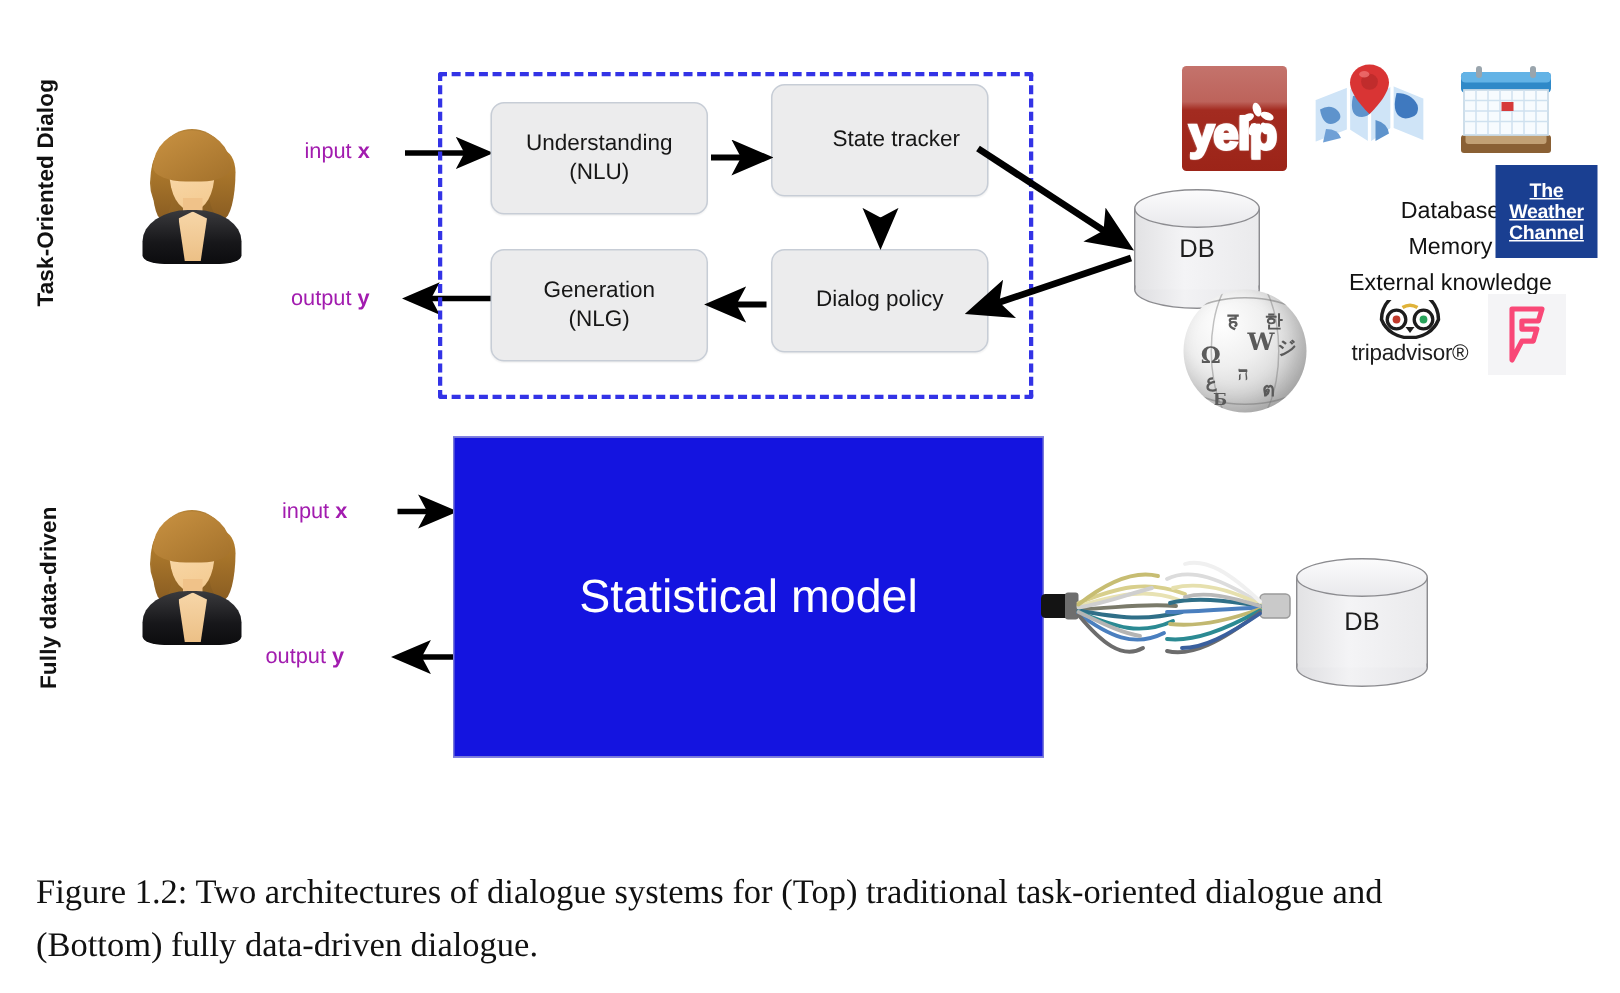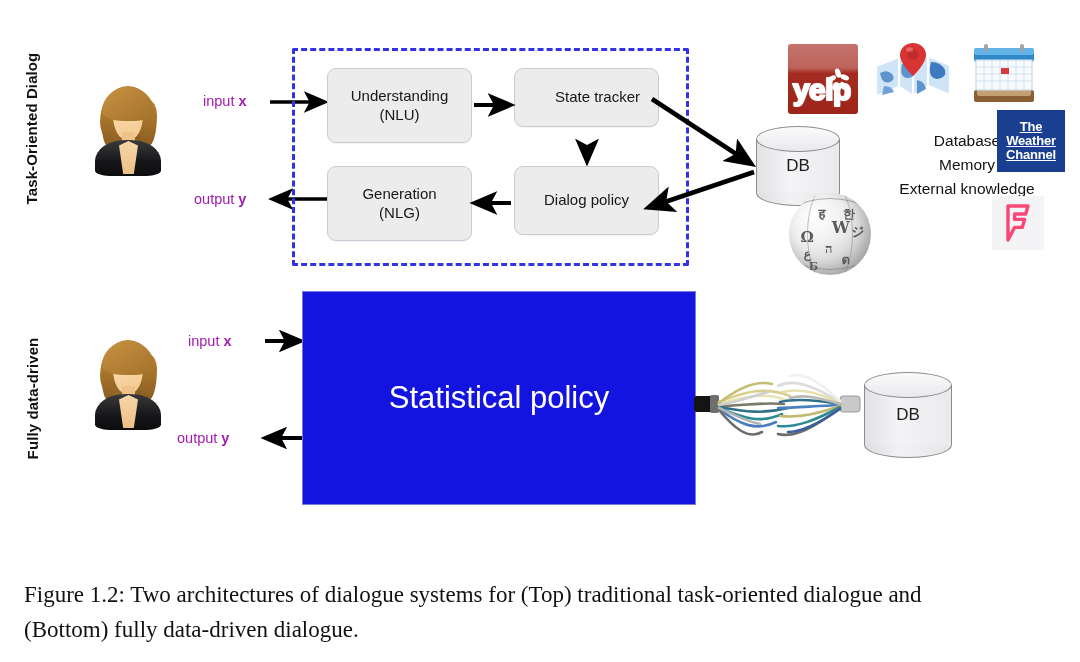--- a/index.html
+++ b/index.html
@@ -242,21 +242,21 @@
 
   <div class="dashed-box abs" style="left:292px; top:48px; width:397px; height:218px;"></div>
 
   <div class="pbox abs" style="left:327px; top:68px; width:145px; height:75px;">
     <div>
       <div>Understanding</div>
       <div>(NLU)</div>
     </div>
   </div>
 
-  <div class="pbox abs" style="left:514px; top:68px; width:145px; height:59px;padding-left:22px;">
+  <div class="pbox abs" style="left:514px; top:56px; width:145px; height:75px;padding-left:22px;">
     <div>
       <div>State tracker</div>
     </div>
   </div>
 
   <div class="pbox abs" style="left:327px; top:166px; width:145px; height:75px;">
     <div>
       <div>Generation</div>
       <div>(NLG)</div>
     </div>
@@ -380,20 +380,32 @@
       <div class="wiki-glyph" style="left:76%; top:36%; font-size:13px;">ジ</div>
       <div class="wiki-glyph" style="left:44%; top:58%; font-size:13px;">ה</div>
       <div class="wiki-glyph" style="left:18%; top:66%; font-size:12px;">ع</div>
       <div class="wiki-glyph" style="left:64%; top:68%; font-size:13px;">ต</div>
       <div class="wiki-glyph" style="left:36%; top:14%; font-size:13px;">ह</div>
       <div class="wiki-glyph" style="left:66%; top:16%; font-size:12px;">한</div>
       <div class="wiki-glyph" style="left:24%; top:82%; font-size:11px;">Б</div>
     </div>
   </div>
 
+  <div class="trip-wrap" style="left:885px; top:200px; width:110px;">
+    <svg class="trip-owl" width="46" height="26" viewBox="0 0 46 26">
+      <path d="M4 13 a10 10 0 0 1 38 0 a19 19 0 0 1 -19 12 a19 19 0 0 1 -19 -12 z" fill="none" stroke="#1d1d1d" stroke-width="2.3"></path>
+      <circle cx="14" cy="13" r="6.2" fill="none" stroke="#1d1d1d" stroke-width="2.2"></circle>
+      <circle cx="32" cy="13" r="6.2" fill="none" stroke="#1d1d1d" stroke-width="2.2"></circle>
+      <circle cx="14" cy="13" r="2.6" fill="#c0392b"></circle>
+      <circle cx="32" cy="13" r="2.6" fill="#27a35a"></circle>
+      <path d="M18 5 q5 -3 10 0" fill="none" stroke="#e0b33a" stroke-width="2.4"></path>
+      <path d="M20 18 l3 4 l3 -4 z" fill="#1d1d1d"></path>
+    </svg>
+    <div class="trip-word">tripadvisor®</div>
+  </div>
 
   <div class="logo" style="left:992px; top:196px; width:52px; height:54px;">
     <div class="four-tile">
       <svg width="28" height="38" viewBox="0 0 28 38">
         <path d="M4 2 h20 l-2.4 8 h-11 v5.4 h10 l-2.4 8 h-7.6 L4 36 z" fill="none" stroke="#f94877" stroke-width="3.4" stroke-linejoin="round"></path>
       </svg>
     </div>
   </div>
 
   <div class="abs" style="left:-45px; top:390px; width:155px; height:20px;">
@@ -424,21 +436,21 @@
       <marker id="ah4" markerWidth="7" markerHeight="7" refX="5.6" refY="3" orient="auto">
         <path d="M0,0 L7,3 L0,6 L1.6,3 z" fill="#000"></path>
       </marker>
     </defs>
     <line x1="95" y1="31" x2="130" y2="31" stroke="#000" stroke-width="3.8" marker-end="url(#ah4)"></line>
     <line x1="132" y1="128" x2="96" y2="128" stroke="#000" stroke-width="3.8" marker-end="url(#ah4)"></line>
   </svg>
 
   <div class="bluebox abs" style="left:302px; top:291px; width:394px; height:214px;">
     <div>
-      <div>Statistical policy</div>
+      <div>Statistical model</div>
     </div>
   </div>
 
   <div class="abs" style="left:694px; top:358px; width:170px; height:104px;">
     <svg width="170" height="104" viewBox="0 0 170 104">
 
       <rect x="0" y="38" width="22" height="16" rx="3" fill="#141414"></rect>
       <rect x="16" y="37" width="9" height="18" rx="2" fill="#6e6e6e"></rect>
 
       <g fill="none" stroke-width="2.6" stroke-linecap="round">

